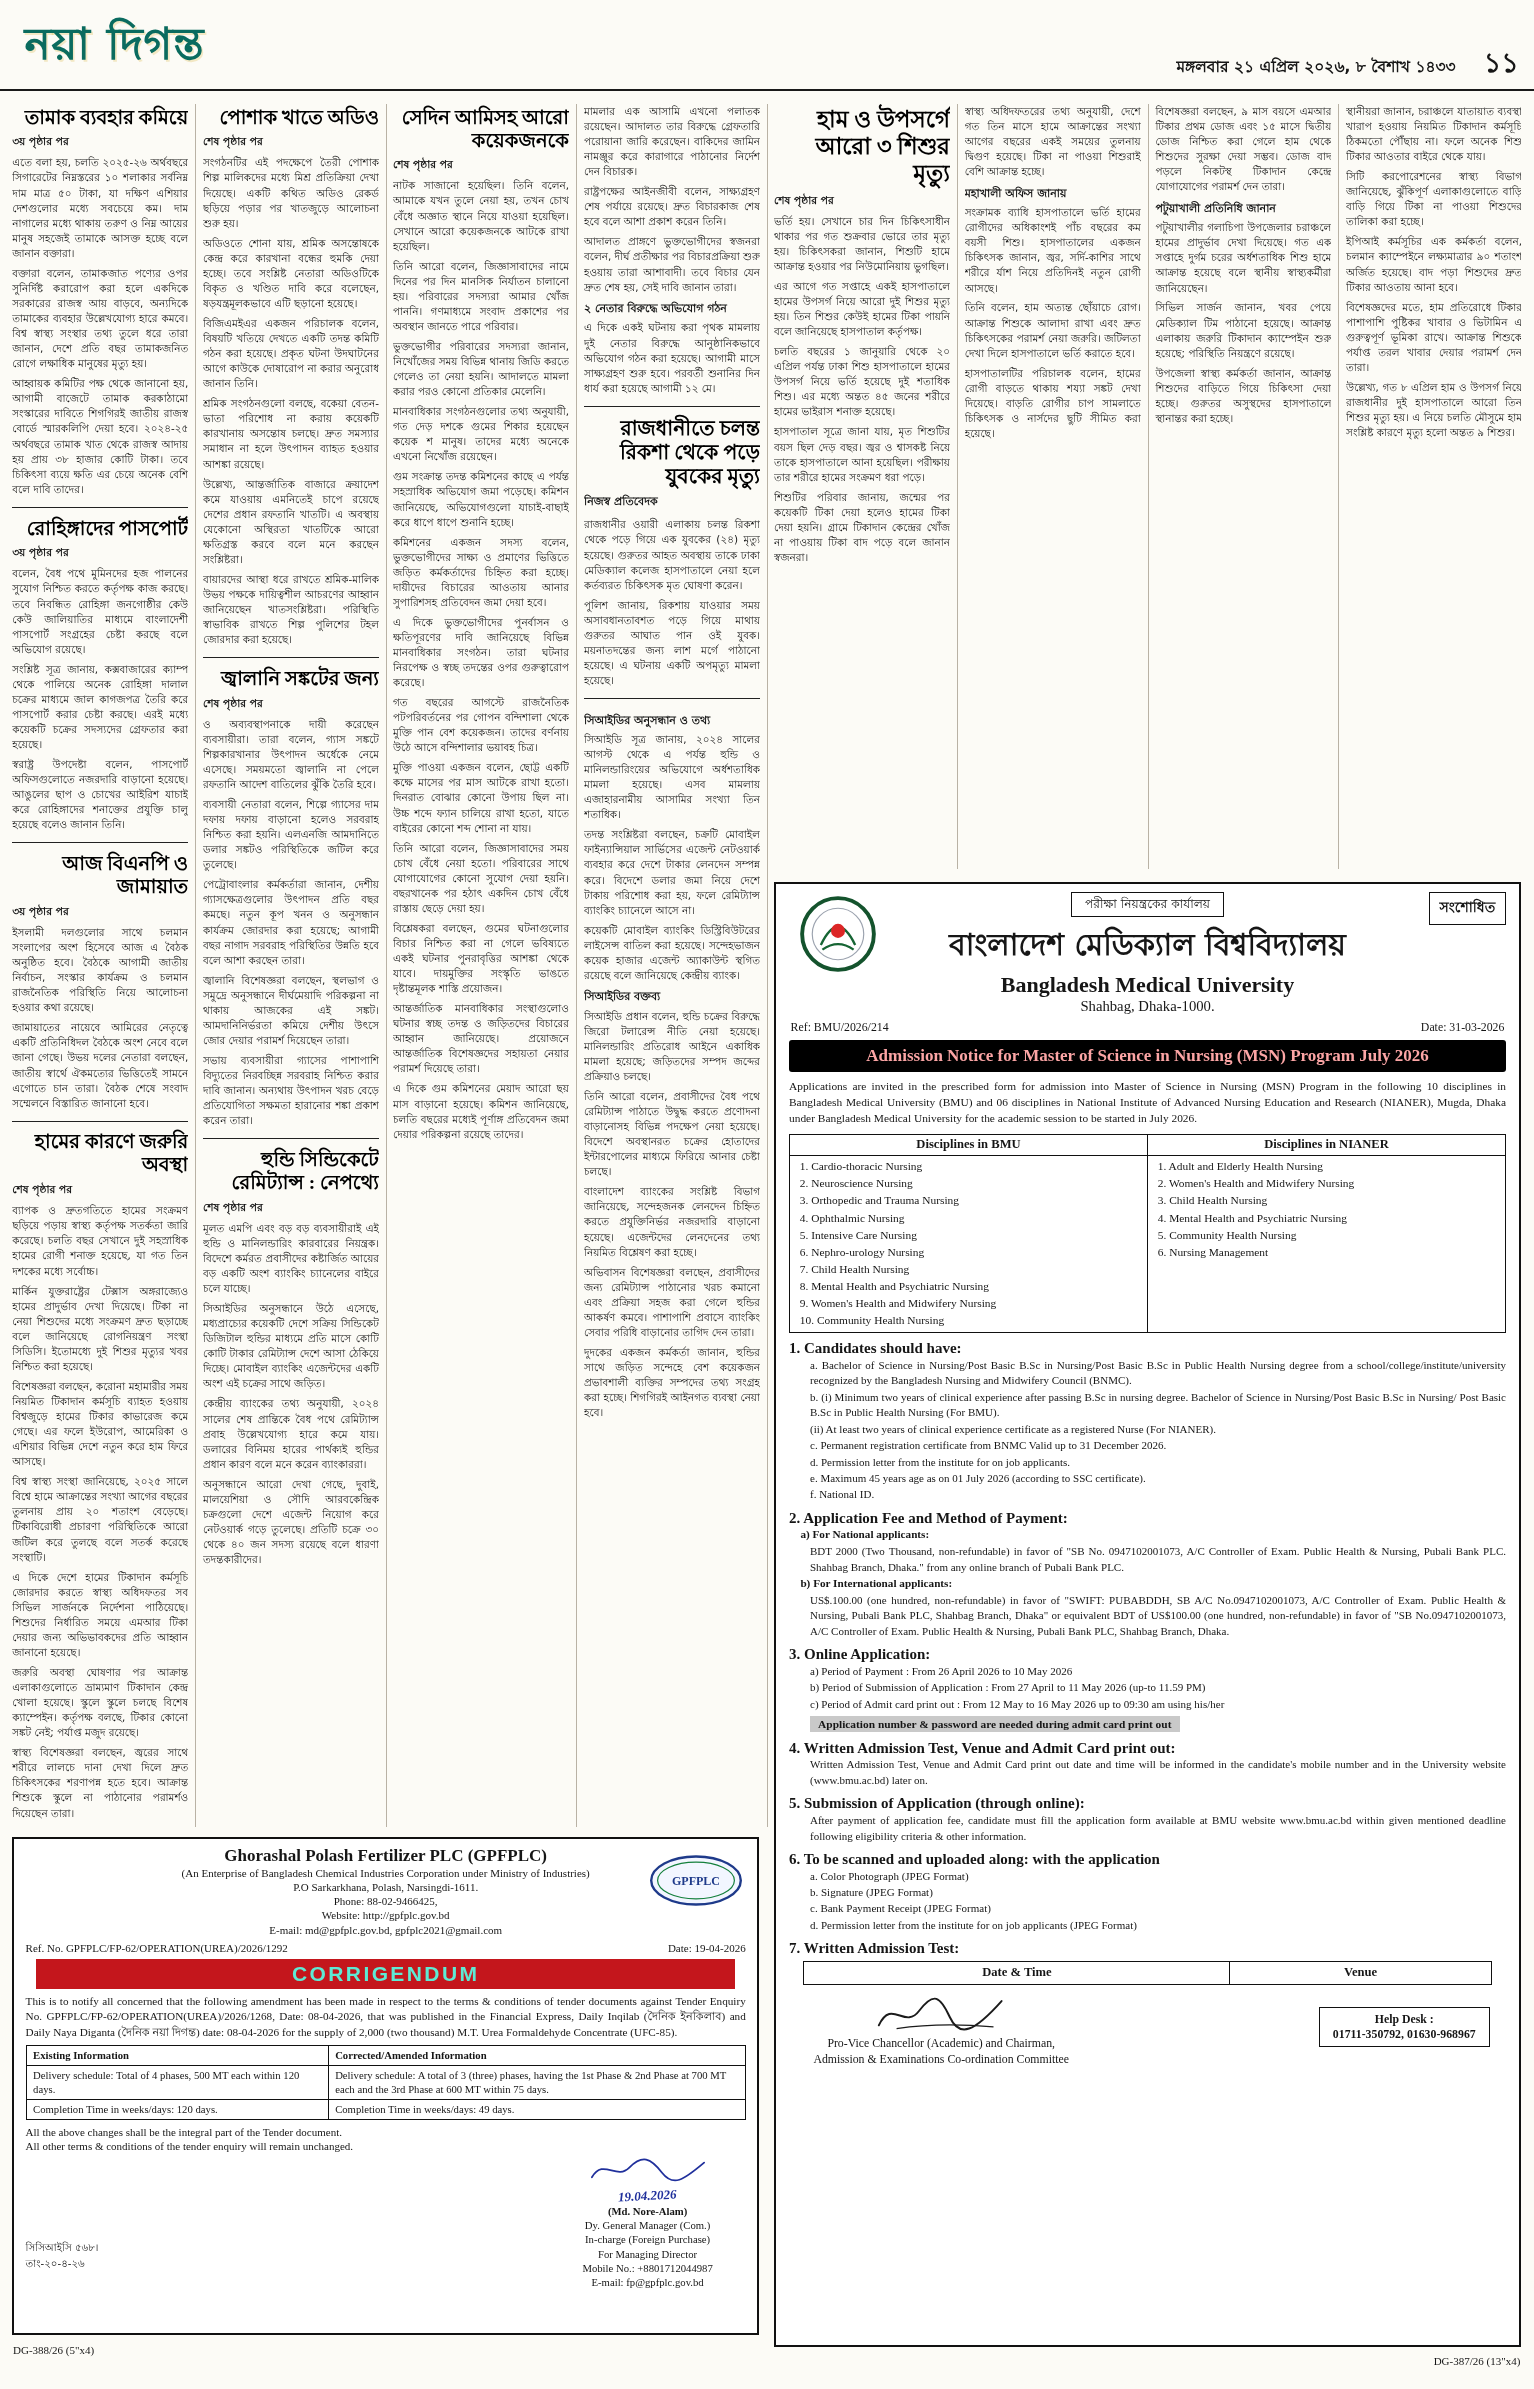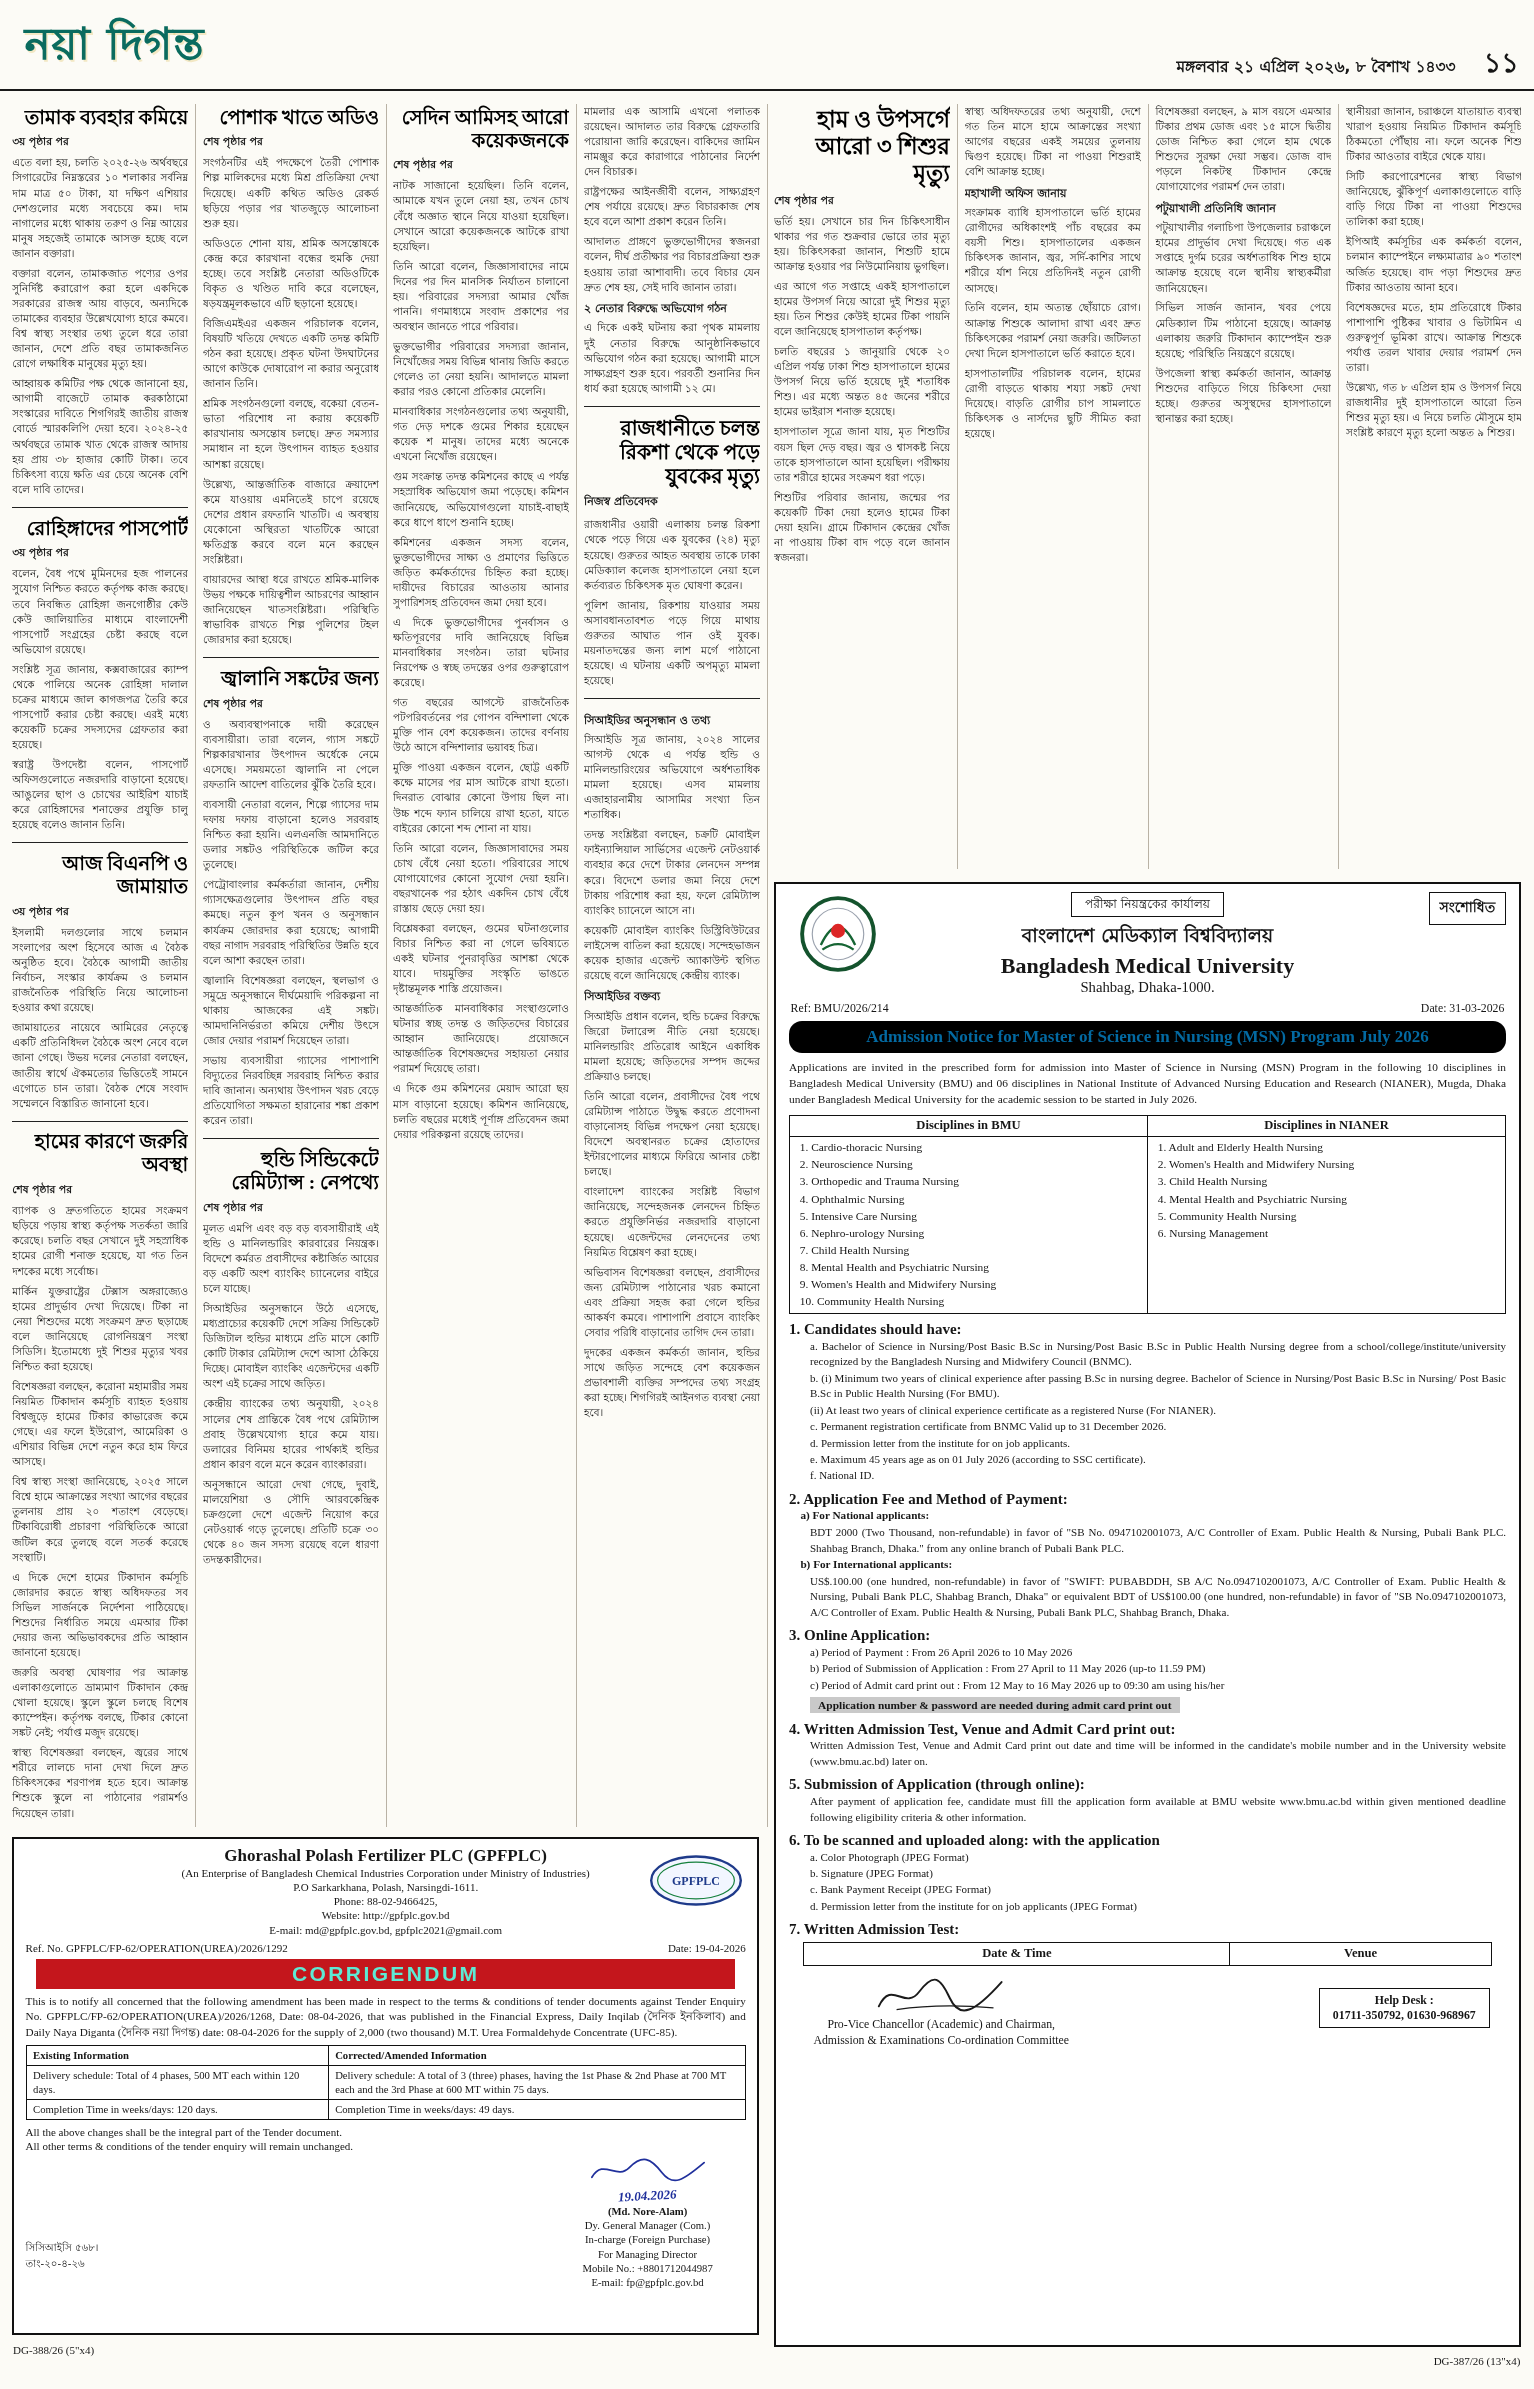--- a/index.html
+++ b/index.html
@@ -27,26 +27,26 @@
   
   .ham-region{position:absolute;left:774px;top:104px;width:747px;height:765px;display:flex;gap:14.7px;overflow:hidden;}
   .ham-col{flex:0 0 176px;width:176px;overflow:hidden;}
   
   .bmu-ad{position:absolute;left:774px;top:882px;width:747px;height:1465px;background:#fff;
           border:2.4px solid #111;padding:8.1px 13px 4.9px;font-family:"Liberation Serif",serif;overflow:hidden;}
   .bmu-head{position:relative;text-align:center;}
   .bmu-office{display:inline-block;border:1.2px solid #111;padding:1.6px 13px;font-size:12.2px;font-family:"DejaVu Sans",sans-serif;}
   .bmu-corrected{position:absolute;top:0;right:0;border:1.2px solid #111;padding:3.3px 9.8px;font-size:14px;font-weight:bold;font-family:"DejaVu Sans",sans-serif;}
   .bmu-logo{position:absolute;left:9.8px;top:3.3px;width:78px;height:78px;}
-  .bmu-name-bn{font-size:19px;font-weight:bold;margin-top:3.3px;font-family:"DejaVu Sans",sans-serif;}
+  .bmu-name-bn{font-size:30px;font-weight:bold;margin-top:3.3px;font-family:"DejaVu Sans",sans-serif;}
   .bmu-name-en{font-size:22px;font-weight:bold;}
   .bmu-addr{font-size:14.7px;margin-top:0.8px;}
   .bmu-refrow{display:flex;justify-content:space-between;font-size:11.8px;margin:4.9px 1.6px;}
-  .bmu-banner{background:#000;color:#0369a1;text-align:center;font-size:17px;font-weight:bold;
-              padding:5.7px 3.3px;border-radius:13px;margin:1.6px 0 7.3px;}
+  .bmu-banner{background:#000;color:#fca5a5;text-align:center;font-size:17px;font-weight:bold;
+              padding:5.7px 3.3px;border-radius:3px;margin:1.6px 0 7.3px;}
   .bmu-intro{font-size:11.4px;line-height:1.4;text-align:justify;margin-bottom:7.3px;}
   .bmu-table{width:100%;border-collapse:collapse;margin-bottom:7.3px;}
   .bmu-table th,.bmu-table td{border:1.4px solid #111;padding:2.4px 9.8px;vertical-align:top;}
   .bmu-table th{font-size:12.6px;text-align:center;}
   .disc-list div{font-size:11.4px;line-height:1.5;}
   .bmu-sec{margin-bottom:6.5px;}
   .bmu-sec-title{font-size:15px;font-weight:bold;}
   .bmu-sec-body p{font-size:11px;line-height:1.42;margin:0.8px 0 0.8px 21px;text-align:justify;}
   .bmu-sec-body p.subhead{font-weight:bold;margin-left:11.4px;text-align:left;font-size:11.2px;}
   .bmu-highlight{background:#c9c9c9;font-weight:bold;font-size:11.4px;margin:3.3px 0 1.6px 21px;padding:1.6px 8.1px;display:inline-block;}

